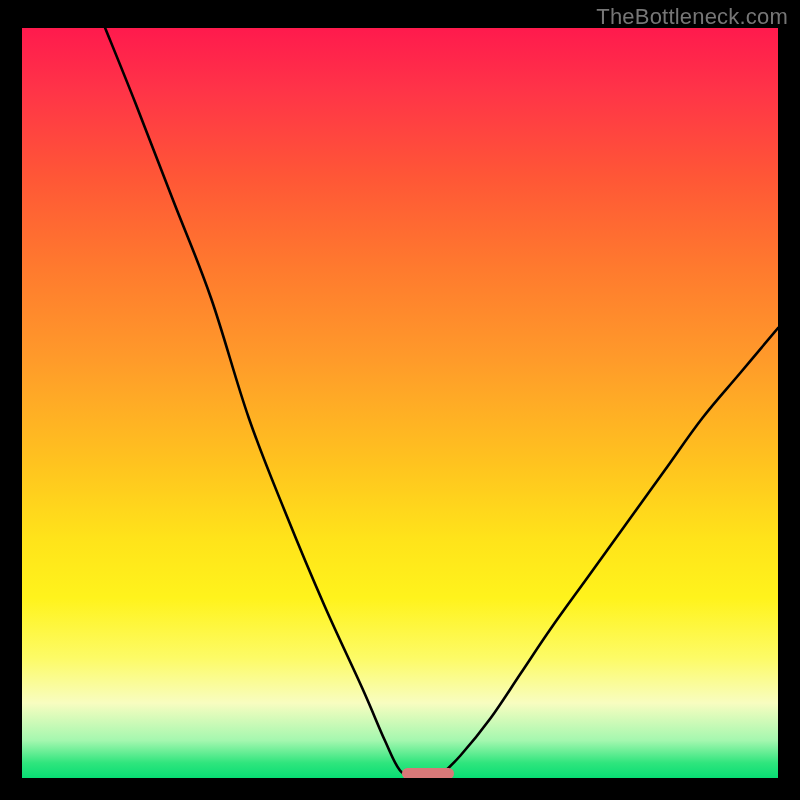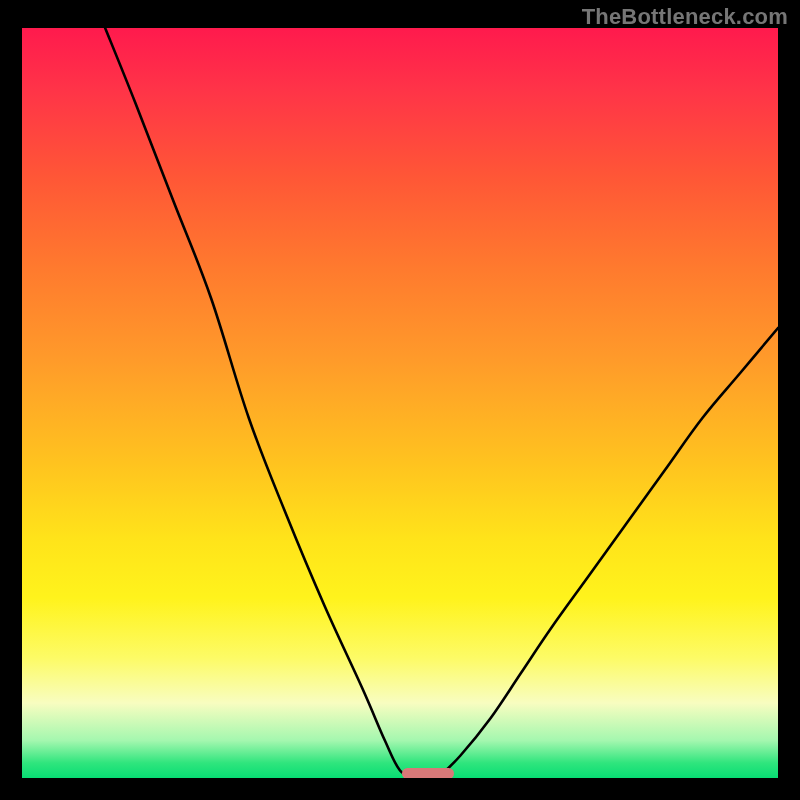--- a/index.html
+++ b/index.html
@@ -15,21 +15,21 @@
     width: 800px;
     height: 800px;
     background: #000;
   }
   .watermark {
     position: absolute;
     top: 4px;
     right: 12px;
     font-family: Arial, Helvetica, sans-serif;
     font-size: 22px;
-    font-weight: 700;
+    font-weight: 400;
     color: #767676;
     letter-spacing: 0.2px;
   }
   .plot {
     position: absolute;
     left: 22px;
     top: 28px;
     width: 756px;
     height: 750px;
     overflow: hidden;

